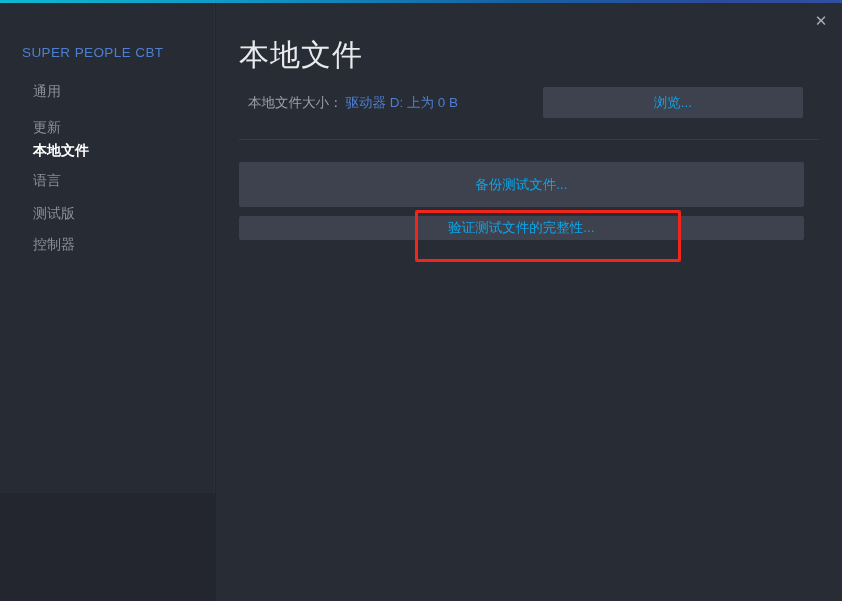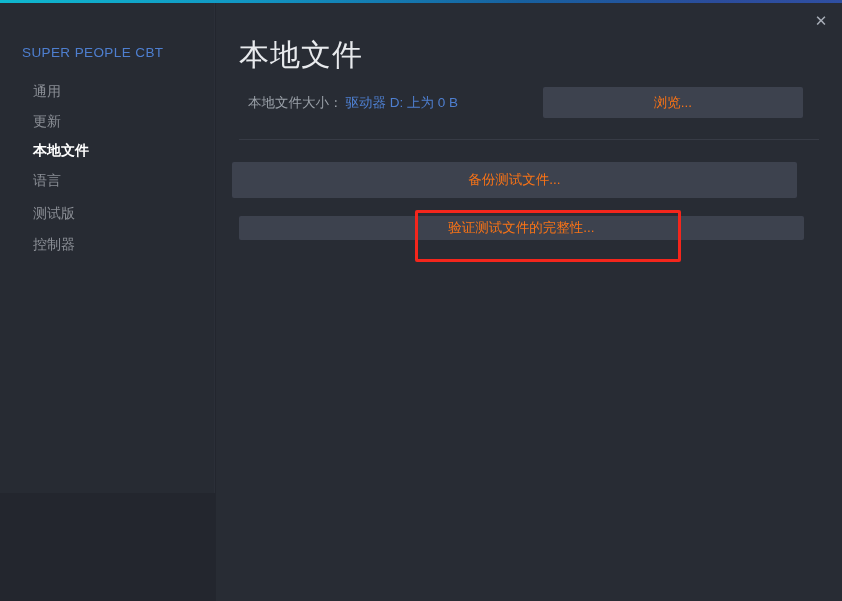--- a/index.html
+++ b/index.html
@@ -116,21 +116,21 @@
     margin-left: 9px;
   }
   #size-label { color: #9aa0a8; }
   #size-value { color: #4e7fd0; margin-left: 3px; }
 
   .btn {
     position: absolute;
     background: #3d424e;
     border: none;
     border-radius: 2px;
-    color: #f97316;
+    color: #0ea5e9;
     font-family: inherit;
     font-size: 13.5px;
     cursor: pointer;
     display: flex;
     align-items: center;
     justify-content: center;
     white-space: nowrap;
   }
 
   #browse-button {
@@ -142,21 +142,21 @@
 
   #divider {
     position: absolute;
     top: 136px;
     left: 23px;
     width: 580px;
     height: 1px;
     background: #373b45;
   }
 
-  #btn-backup   { top: 159px; left: 16px; width: 565px; height: 36px; }
+  #btn-backup   { top: 159px; left: 23px; width: 565px; height: 45px; }
   #btn-verify   { top: 213px; left: 23px; width: 565px; height: 24px; }
   #btn-move     { top: 263px; left: 23px; width: 565px; height: 32px; }
 
   
   #highlight-box {
     position: absolute;
     top: 207px;
     left: 199px;
     width: 266px;
     height: 52px;
@@ -172,21 +172,21 @@
 <div id="window">
 
   <div id="accent-bar"></div>
 
   <div id="sidebar">
 
     <div id="game-title">SUPER PEOPLE CBT</div>
 
     <div class="nav-item" style="top:80px;">通用</div>
 
-    <div class="nav-item" style="top:110px;">更新</div>
+    <div class="nav-item" style="top:116px;">更新</div>
 
     <div class="nav-item active" style="top:139px;">本地文件</div>
 
     <div class="nav-item" style="top:169px;">语言</div>
 
     <div class="nav-item" style="top:202px;text-align:center;">测试版</div>
 
     <div class="nav-item" style="top:233px;text-align:right;">控制器</div>
   </div>
 

